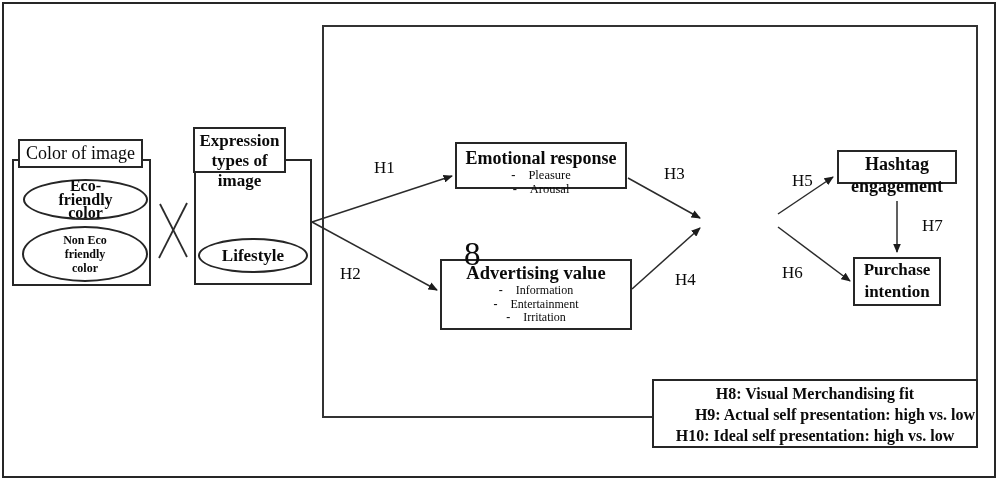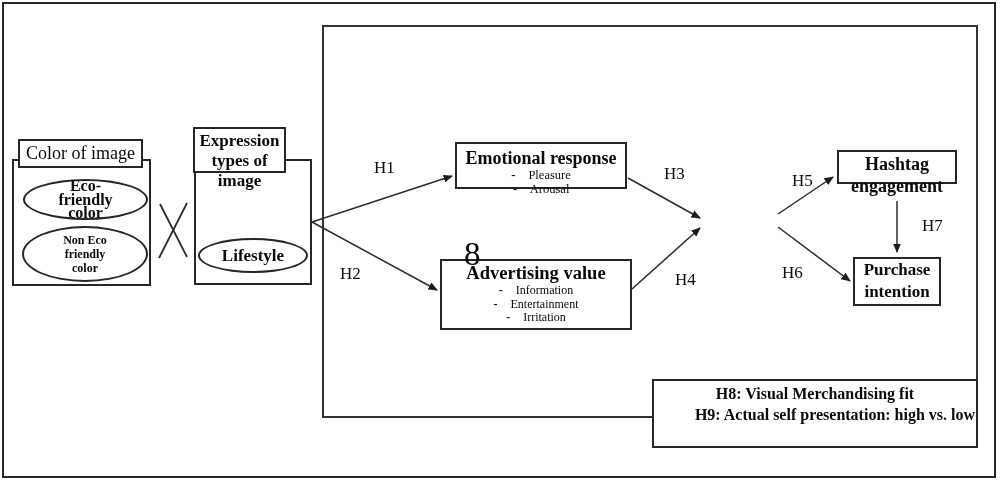--- a/index.html
+++ b/index.html
@@ -148,15 +148,16 @@
   <span class="hlabel" style="left:340px; top:264px;">H2</span>
   <span class="hlabel" style="left:664px; top:164px;">H3</span>
   <span class="hlabel" style="left:675px; top:270px;">H4</span>
   <span class="hlabel" style="left:792px; top:171px;text-align:center;">H5</span>
   <span class="hlabel" style="left:782px; top:263px;">H6</span>
   <span class="hlabel" style="left:922px; top:216px;">H7</span>
 
   <div class="box center" style="left:644px; top:379px; width:326px; height:69px; padding-top:2px; font-weight:bold; font-size:16px; line-height:21px;margin-left:8px;">
     <div style="white-space:nowrap;">H8: Visual Merchandising fit</div>
     <div style="white-space:nowrap;padding-left:40px;">H9: Actual self presentation: high vs. low</div>
+    <div style="white-space:nowrap;">H10: Ideal self presentation: high vs. low</div>
   </div>
 
 </div>
 
 </body></html>

